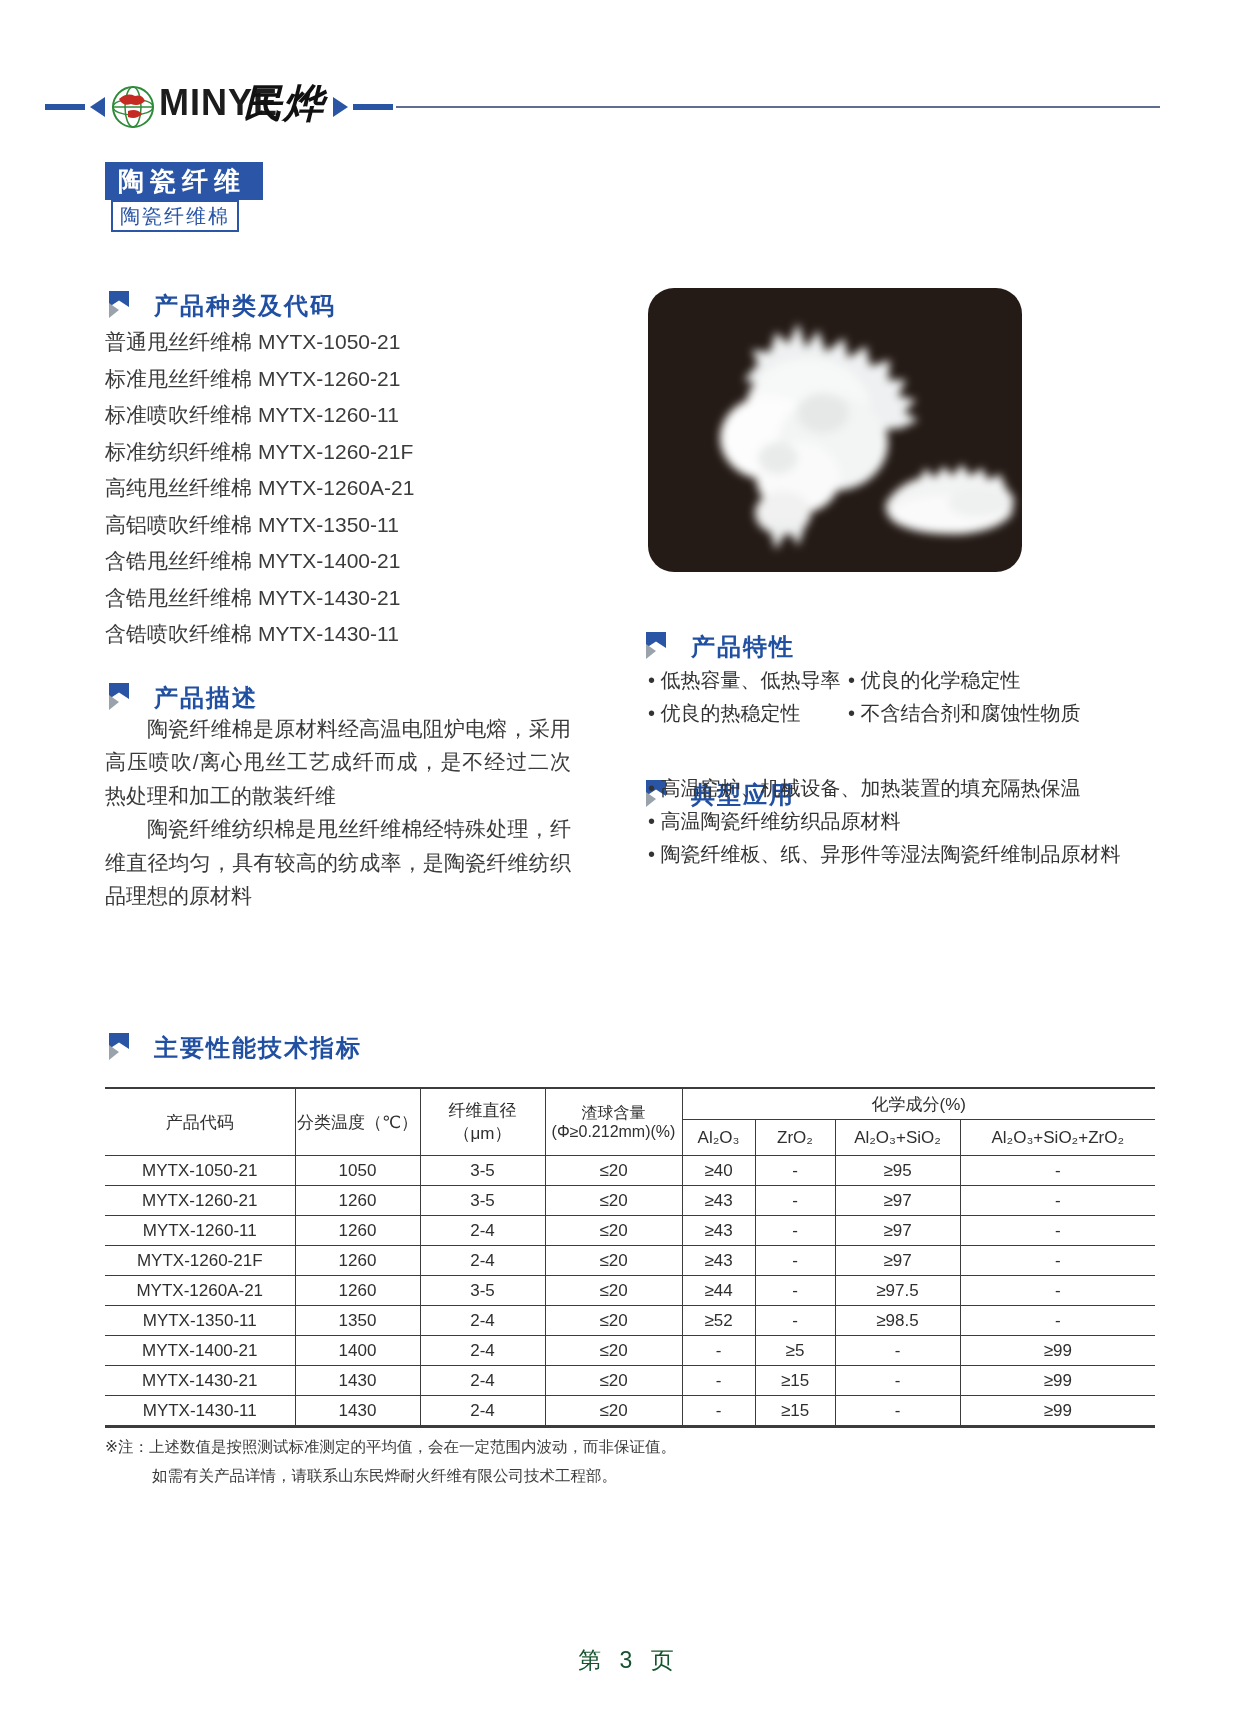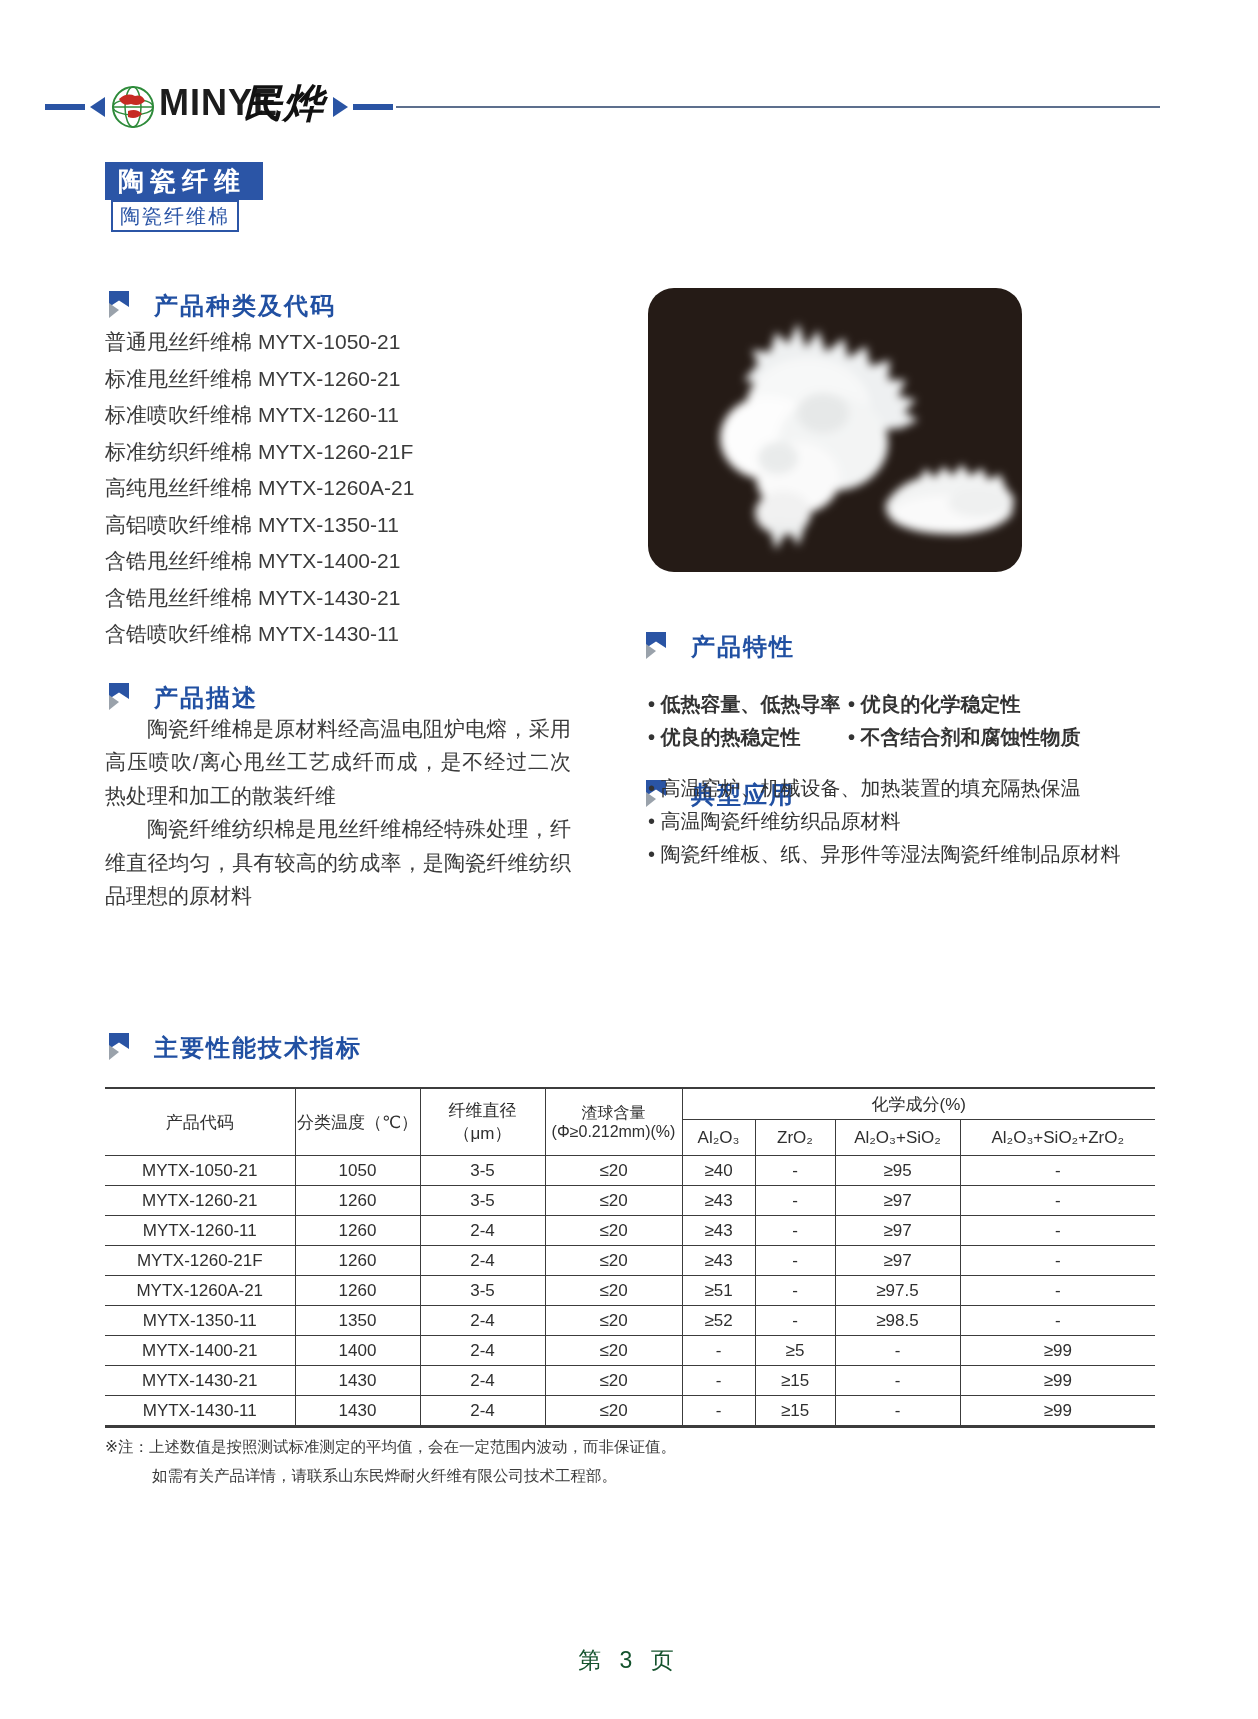--- a/index.html
+++ b/index.html
@@ -38,21 +38,21 @@
   .type-code{display:inline-block;}
 
   
   .desc-body{position:absolute;left:105px;top:712px;width:466px;font-size:21px;line-height:33.4px;color:#3a3a3a;}
   .desc-body p{margin:0;text-indent:2em;text-align:justify;}
 
   
   .product-image{position:absolute;left:648px;top:288px;width:374px;height:284px;}
 
   
-  .feat-grid{position:absolute;left:648px;top:688px;display:grid;grid-template-columns:200px auto;font-size:20px;color:#333;font-weight:bold;}
+  .feat-grid{position:absolute;left:648px;top:664px;display:grid;grid-template-columns:200px auto;font-size:20px;color:#333;}
   .feat-grid .col div{line-height:33px;}
   .bullet::before{content:"• ";}
 
   
   .apps-list{position:absolute;left:648px;top:772px;width:480px;font-size:20px;line-height:33px;color:#333;}
   .apps-list div{padding-left:18px;text-indent:-18px;}
 
   
   .table-wrap{position:absolute;left:105px;top:1087px;width:1050px;border-top:2px solid #3c3c3c;border-bottom:2px solid #3c3c3c;}
   table.spec{border-collapse:collapse;width:1050px;table-layout:fixed;font-size:17px;color:#2f2f2f;}
@@ -260,21 +260,21 @@
             <td>≥43</td>
             <td>-</td>
             <td>≥97</td>
             <td>-</td>
           </tr>
           <tr class="spec-row">
             <td>MYTX-1260A-21</td>
             <td>1260</td>
             <td>3-5</td>
             <td>≤20</td>
-            <td>≥51</td>
+            <td>≥44</td>
             <td>-</td>
             <td>≥97.5</td>
             <td>-</td>
           </tr>
           <tr class="spec-row">
             <td>MYTX-1350-11</td>
             <td>1350</td>
             <td>2-4</td>
             <td>≤20</td>
             <td>≥52</td>

